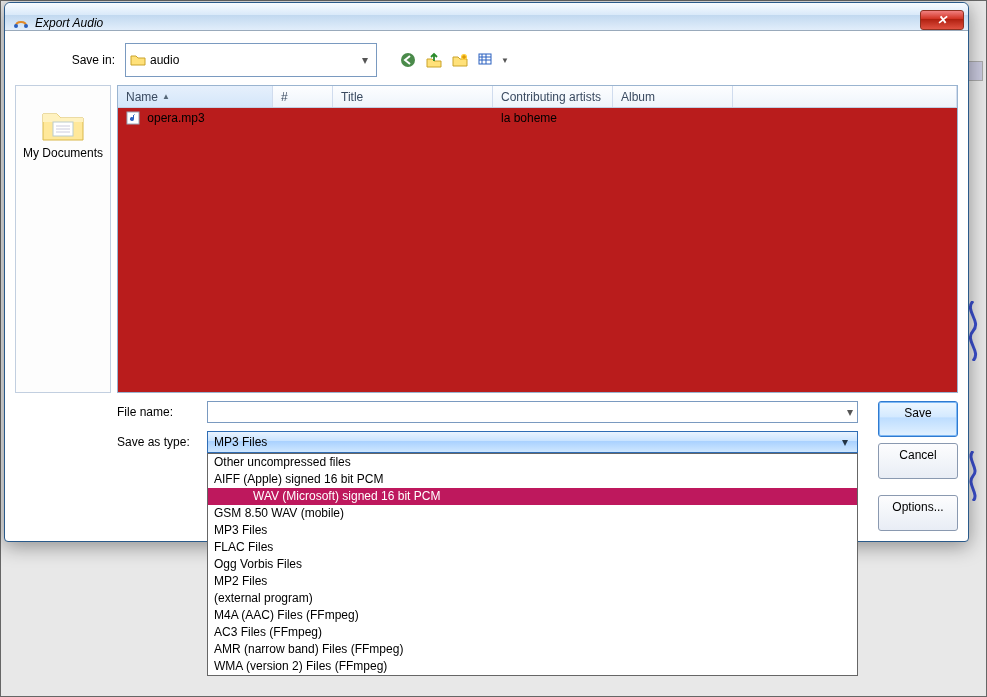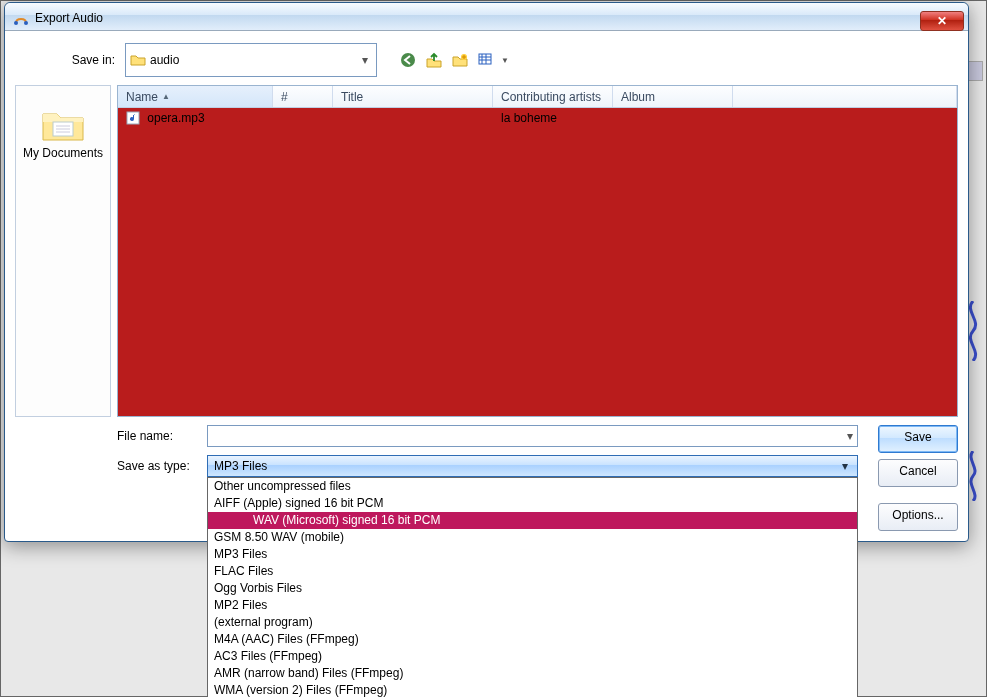--- a/index.html
+++ b/index.html
@@ -42,22 +42,23 @@
   border: 1px solid #2a5a8a;
   border-radius: 6px 6px 4px 4px;
   box-shadow: 0 4px 20px rgba(0,0,0,0.4);
 }
 .titlebar {
   height: 28px;
   background: linear-gradient(#f7fbff,#d9e9f9 45%,#c2d9f0 46%,#e2eefb);
   border-bottom: 1px solid #9ab;
   border-radius: 6px 6px 0 0;
   display: flex;
-  align-items: flex-start;
-  padding: 8px 4px 0 8px;
+  align-items: flex-end;
+  padding: 0 4px 0 8px;
+  font-style: italic;
 }
 .titlebar .appicon {
   width: 16px; height: 16px;
   margin-right: 6px;
   display: inline-flex; align-items:center; justify-content:center;
 }
 .titlebar .title { flex: 1; color: #000; }
 .closebtn {
   width: 44px; height: 20px;
   background: linear-gradient(#f08080,#d03020 45%,#b02010 46%,#e05040);
@@ -185,21 +186,21 @@
   background: #be185d;
   color:#fff;
   padding-left:45px;
 }
 
 .btncol {
   width: 80px;
   display:flex; flex-direction:column; gap:6px;
 }
 .btn {
-  height: 28px;
+  height: 36px;
   border: 1px solid #8a99b0;
   background: linear-gradient(#fdfdfe,#e8edf5);
   border-radius: 3px;
   text-align:center;
   line-height:22px;
   cursor: default;
 }
 .btn.primary {
   border: 1px solid #2f7ad0;
   box-shadow: 0 0 0 1px #7db8f5 inset;

